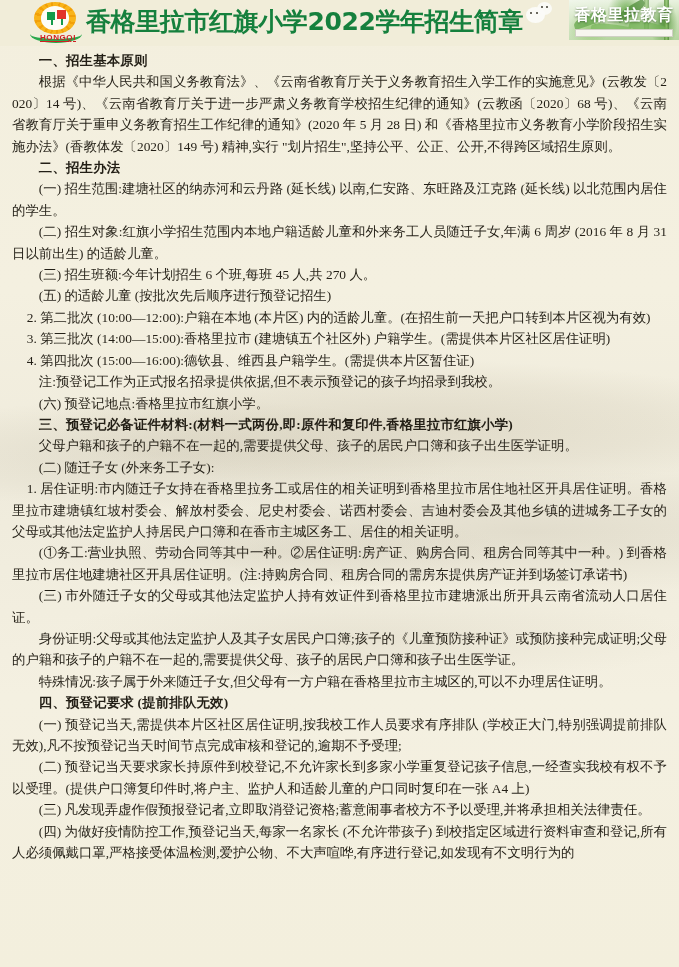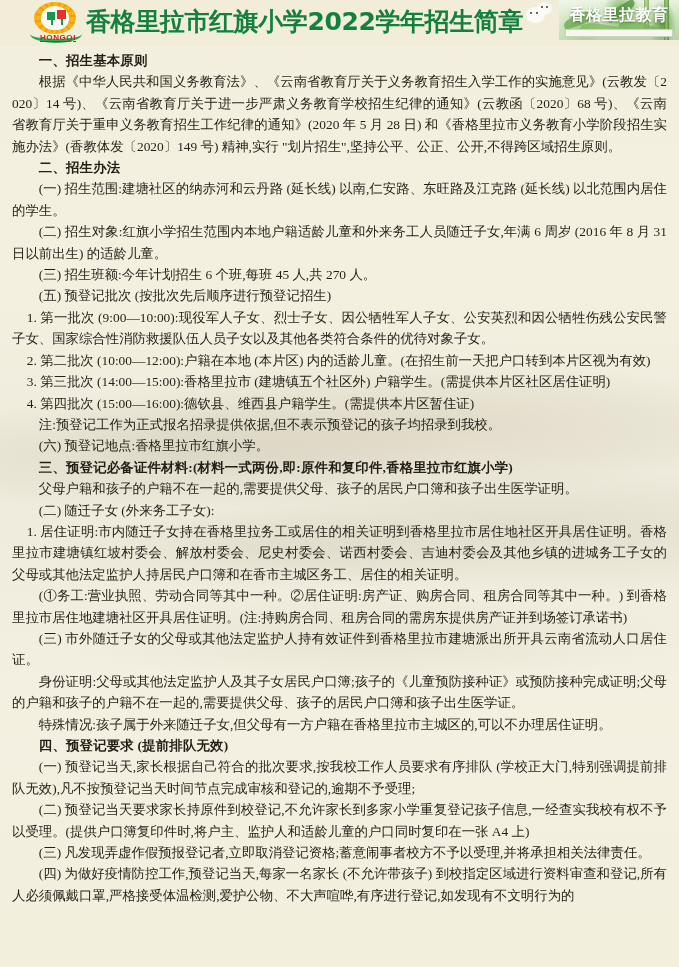--- a/index.html
+++ b/index.html
@@ -141,21 +141,21 @@
     letter-spacing: -0.4px;
     color: #15803d;
     white-space: nowrap;
   }
 
   
   #brand-banner {
     position: absolute;
     right: 0;
     top: 0;
-    width: 120px;
+    width: 110px;
     height: 40px;
     overflow: hidden;
     background:
       linear-gradient(120deg, rgba(255,255,255,0.35) 0%, rgba(255,255,255,0) 45%),
       radial-gradient(ellipse 30px 26px at 18% 70%, #8fc46a 0%, rgba(143,196,106,0) 70%),
       radial-gradient(ellipse 26px 30px at 52% 30%, #6fae54 0%, rgba(111,174,84,0) 72%),
       radial-gradient(ellipse 20px 34px at 86% 60%, #5d9c45 0%, rgba(93,156,69,0) 70%),
       linear-gradient(180deg, #e9f2e0 0%, #cfe3bd 40%, #b6d6a0 100%);
   }
   #brand-banner .stalk {
@@ -299,38 +299,37 @@
 
   <div id="content">
 
     <p class="heading">一、招生基本原则</p>
     <p class="ind">根据《中华人民共和国义务教育法》、《云南省教育厅关于义务教育招生入学工作的实施意见》(云教发〔2020〕14 号)、《云南省教育厅关于进一步严肃义务教育学校招生纪律的通知》(云教函〔2020〕68 号)、《云南省教育厅关于重申义务教育招生工作纪律的通知》(2020 年 5 月 28 日) 和《香格里拉市义务教育小学阶段招生实施办法》(香教体发〔2020〕149 号) 精神,实行 "划片招生",坚持公平、公正、公开,不得跨区域招生原则。</p>
 
     <p class="heading">二、招生办法</p>
     <p class="ind">(一) 招生范围:建塘社区的纳赤河和云丹路 (延长线) 以南,仁安路、东旺路及江克路 (延长线) 以北范围内居住的学生。</p>
     <p class="ind">(二) 招生对象:红旗小学招生范围内本地户籍适龄儿童和外来务工人员随迁子女,年满 6 周岁 (2016 年 8 月 31 日以前出生) 的适龄儿童。</p>
     <p class="ind">(三) 招生班额:今年计划招生 6 个班,每班 45 人,共 270 人。</p>
-    <p class="ind">(五) 预登记批次 (按批次先后顺序进行预登记招生)</p>
-    <p class="ind1">1. 第一批次 (9:00—10:00):现役军人子女、烈士子女、因公牺牲军人子女、公安英烈和因公牺牲伤残公安民警子女、国家综合性消防救援队伍人员子女以及其他各类符合条件的优待对象子女。</p>
+    <p class="ind">(五) 的适龄儿童 (按批次先后顺序进行预登记招生)</p>
     <p class="ind1">2. 第二批次 (10:00—12:00):户籍在本地 (本片区) 内的适龄儿童。(在招生前一天把户口转到本片区视为有效)</p>
     <p class="ind1">3. 第三批次 (14:00—15:00):香格里拉市 (建塘镇五个社区外) 户籍学生。(需提供本片区社区居住证明)</p>
     <p class="ind1">4. 第四批次 (15:00—16:00):德钦县、维西县户籍学生。(需提供本片区暂住证)</p>
     <p class="ind">注:预登记工作为正式报名招录提供依据,但不表示预登记的孩子均招录到我校。</p>
     <p class="ind">(六) 预登记地点:香格里拉市红旗小学。</p>
 
     <p class="heading">三、预登记必备证件材料:(材料一式两份,即:原件和复印件,香格里拉市红旗小学)</p>
     <p class="ind">父母户籍和孩子的户籍不在一起的,需要提供父母、孩子的居民户口簿和孩子出生医学证明。</p>
     <p class="ind">(二) 随迁子女 (外来务工子女):</p>
     <p class="ind1">1. 居住证明:市内随迁子女持在香格里拉务工或居住的相关证明到香格里拉市居住地社区开具居住证明。香格里拉市建塘镇红坡村委会、解放村委会、尼史村委会、诺西村委会、吉迪村委会及其他乡镇的进城务工子女的父母或其他法定监护人持居民户口簿和在香市主城区务工、居住的相关证明。</p>
     <p class="ind">(①务工:营业执照、劳动合同等其中一种。②居住证明:房产证、购房合同、租房合同等其中一种。) 到香格里拉市居住地建塘社区开具居住证明。(注:持购房合同、租房合同的需房东提供房产证并到场签订承诺书)</p>
     <p class="ind">(三) 市外随迁子女的父母或其他法定监护人持有效证件到香格里拉市建塘派出所开具云南省流动人口居住证。</p>
     <p class="ind">身份证明:父母或其他法定监护人及其子女居民户口簿;孩子的《儿童预防接种证》或预防接种完成证明;父母的户籍和孩子的户籍不在一起的,需要提供父母、孩子的居民户口簿和孩子出生医学证。</p>
     <p class="ind">特殊情况:孩子属于外来随迁子女,但父母有一方户籍在香格里拉市主城区的,可以不办理居住证明。</p>
 
     <p class="heading">四、预登记要求 (提前排队无效)</p>
-    <p class="ind">(一) 预登记当天,家长根据自己符合的批次要求,按我校工作人员要求有序排队 (学校正大门,特别强调提前排队无效),凡不按预登记当天时间节点完成审核和登记的,逾期不予受理;</p>
+    <p class="ind">(一) 预登记当天,需提供本片区社区居住证明,按我校工作人员要求有序排队 (学校正大门,特别强调提前排队无效),凡不按预登记当天时间节点完成审核和登记的,逾期不予受理;</p>
     <p class="ind">(二) 预登记当天要求家长持原件到校登记,不允许家长到多家小学重复登记孩子信息,一经查实我校有权不予以受理。(提供户口簿复印件时,将户主、监护人和适龄儿童的户口同时复印在一张 A4 上)</p>
     <p class="ind">(三) 凡发现弄虚作假预报登记者,立即取消登记资格;蓄意闹事者校方不予以受理,并将承担相关法律责任。</p>
     <p class="ind">(四) 为做好疫情防控工作,预登记当天,每家一名家长 (不允许带孩子) 到校指定区域进行资料审查和登记,所有人必须佩戴口罩,严格接受体温检测,爱护公物、不大声喧哗,有序进行登记,如发现有不文明行为的</p>
 
   </div>
 
 </div>
 
 </body></html>

